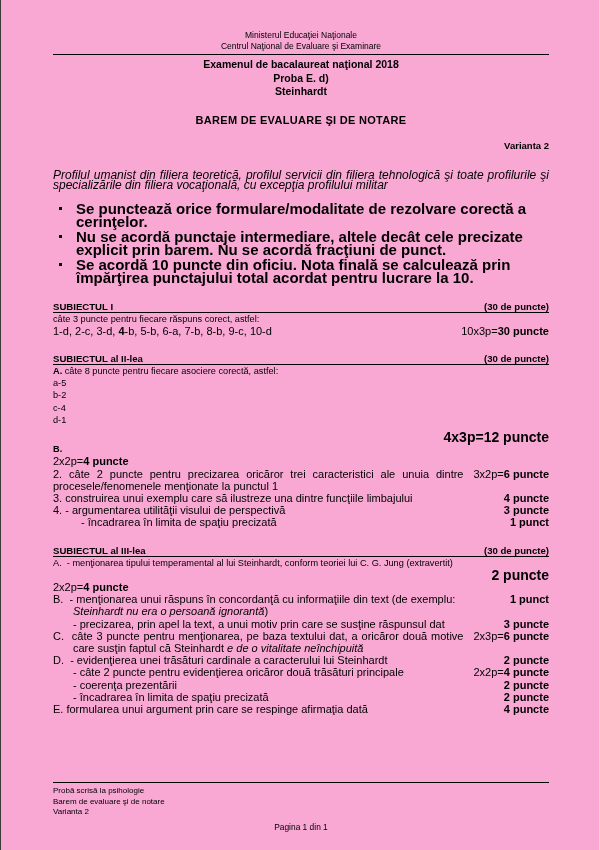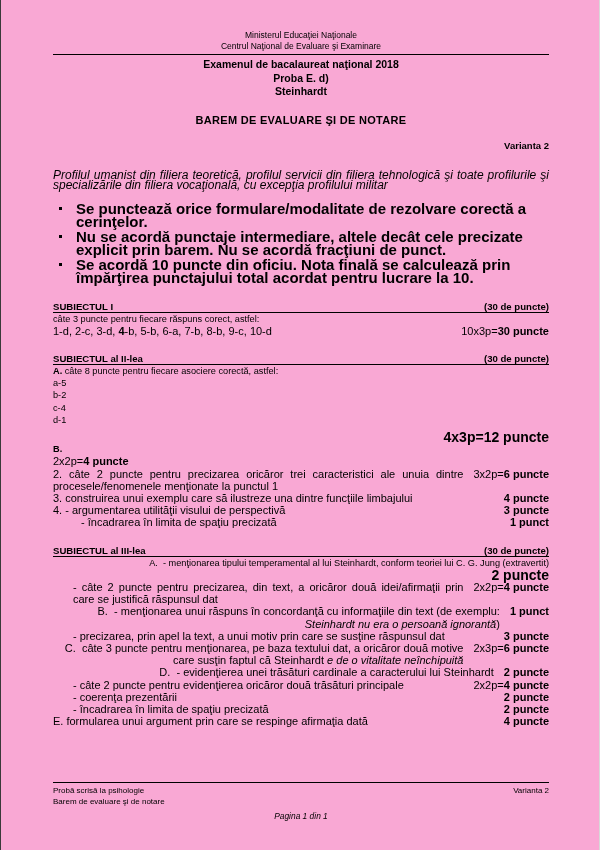--- a/index.html
+++ b/index.html
@@ -137,21 +137,20 @@
   i.inline { font-style: italic; }
 
   .just {
     text-align: justify;
     text-justify: inter-word;
   }
 
   .hang-A {
     padding-left: 20px;
     text-indent: -20px;
-    text-align: right;
   }
   .hang-sub {
     padding-left: 20px;
   }
   .indent-dash {
     padding-left: 28px;
   }
   .blank-sm { height: 5px; }
 
   
@@ -162,28 +161,28 @@
     width: 496px;
     border-top: 1px solid #000;
     padding-top: 3px;
     font-size: 8px;
     line-height: 10.5px;
   }
   .footer-top {
     display: flex;
     justify-content: space-between;
     align-items: flex-start;
+    flex-direction: column;
   }
   .footer-left { }
   .footer-right { }
   .footer-page {
     text-align: center;
     margin-top: 4px;
     font-size: 8.4px;
-    font-style: italic;
   }
 </style>
 </head>
 <body>
 
 <div class="page">
   <div class="content">
 
     <div class="ministry">
       <div>Ministerul Educaţiei Naţionale</div>
@@ -261,21 +260,20 @@
     </div>
 
     <div class="subject-head">
       <span>SUBIECTUL al III-lea</span>
       <span class="pts">(30 de puncte)</span>
     </div>
 
     <div class="line hang-A"><span>A.</span>&nbsp;&nbsp;<span>- menţionarea tipului temperamental al lui Steinhardt, conform teoriei lui C. G. Jung (extravertit)</span></div>
     <div class="right-only">2 puncte</div>
     <div class="row">
-      <span class="txt hang-sub just">- câte 2 puncte pentru precizarea, din text, a oricăror două idei/afirmaţii prin care se justifică răspunsul dat</span>
       <span class="pts"><span class="plain">2x2p=</span><span>4 puncte</span></span>
     </div>
 
     <div class="row">
       <span class="txt hang-A"><span>B.</span>&nbsp;&nbsp;<span>- menţionarea unui răspuns în concordanţă cu informaţiile din text (de exemplu: </span><i class="inline">Steinhardt nu era o persoană ignorantă</i><span>)</span></span>
       <span class="pts">1 punct</span>
     </div>
     <div class="row">
       <span class="txt hang-sub">- precizarea, prin apel la text, a unui motiv prin care se susţine răspunsul dat</span>
       <span class="pts">3 puncte</span>

